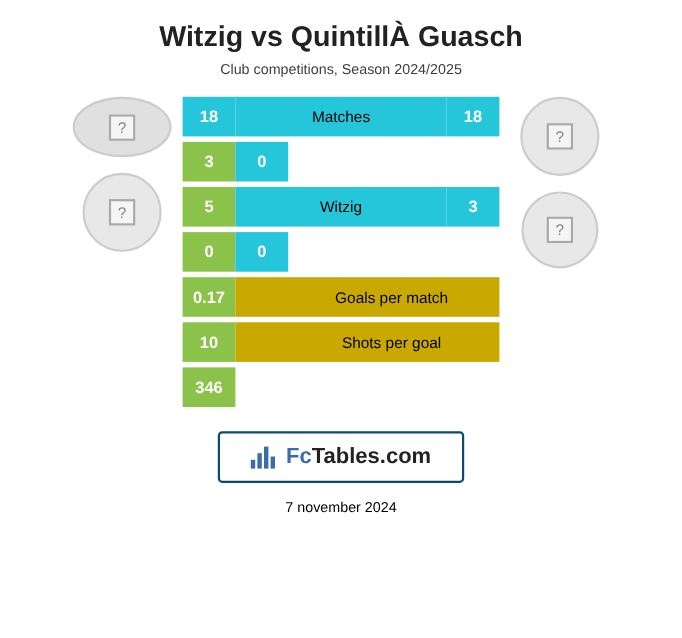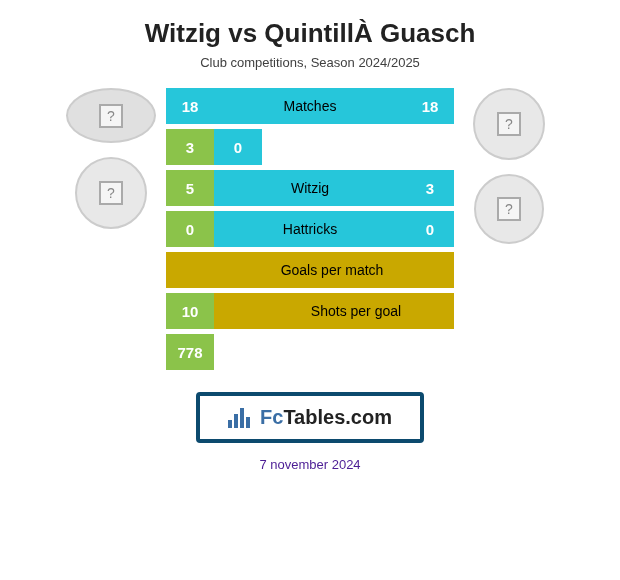--- a/index.html
+++ b/index.html
@@ -236,21 +236,21 @@
     
     .stat-row.row-mpg .stat-left-val {
       background: #8bc34a;
     }
     .stat-row.row-mpg .stat-label {
       background: #c9a800;
     }
 
     .brand-box {
       margin-top: 22px;
-      border: 4px solid #0c4a6e;
+      border: 2px solid #0c4a6e;
       border-radius: 4px;
       padding: 10px 28px;
       display: flex;
       align-items: center;
       justify-content: center;
       gap: 10px;
       background: #fff;
     }
 
     .brand-text {
@@ -259,21 +259,21 @@
       color: #222;
     }
 
     .brand-text span {
       color: #3a6ea5;
     }
 
     .date-text {
       margin-top: 14px;
       font-size: 13px;
-      color: #4c1d95;
+      color: #000000;
       text-align: center;
     }
 
     
     .bar-chart-icon {
       display: inline-flex;
       align-items: flex-end;
       gap: 2px;
       height: 20px;
     }
@@ -314,35 +314,35 @@
       </div>
 
       <div class="stat-row row-assists">
         <div class="stat-left-val">5</div>
         <div class="stat-label cyan">Witzig</div>
         <div class="stat-right-val">3</div>
       </div>
 
       <div class="stat-row row-hattricks">
         <div class="stat-left-val">0</div>
-        <div class="stat-label cyan">Hattricks</div>
         <div class="stat-right-val">0</div>
       </div>
 
       <div class="stat-row row-gpm">
+        <div class="stat-left-val">0.17</div>
         <div class="stat-label gold">Goals per match</div>
       </div>
 
       <div class="stat-row row-spg">
         <div class="stat-left-val">10</div>
         <div class="stat-label gold">Shots per goal</div>
       </div>
 
       <div class="stat-row row-mpg">
-        <div class="stat-left-val">778</div>
+        <div class="stat-left-val">346</div>
       </div>
     </div>
 
     <div class="right-avatars">
       <div class="avatar-circle">
         <div class="question-mark-box">?</div>
       </div>
       <div class="avatar-circle-sm">
         <div class="question-mark-box">?</div>
       </div>

